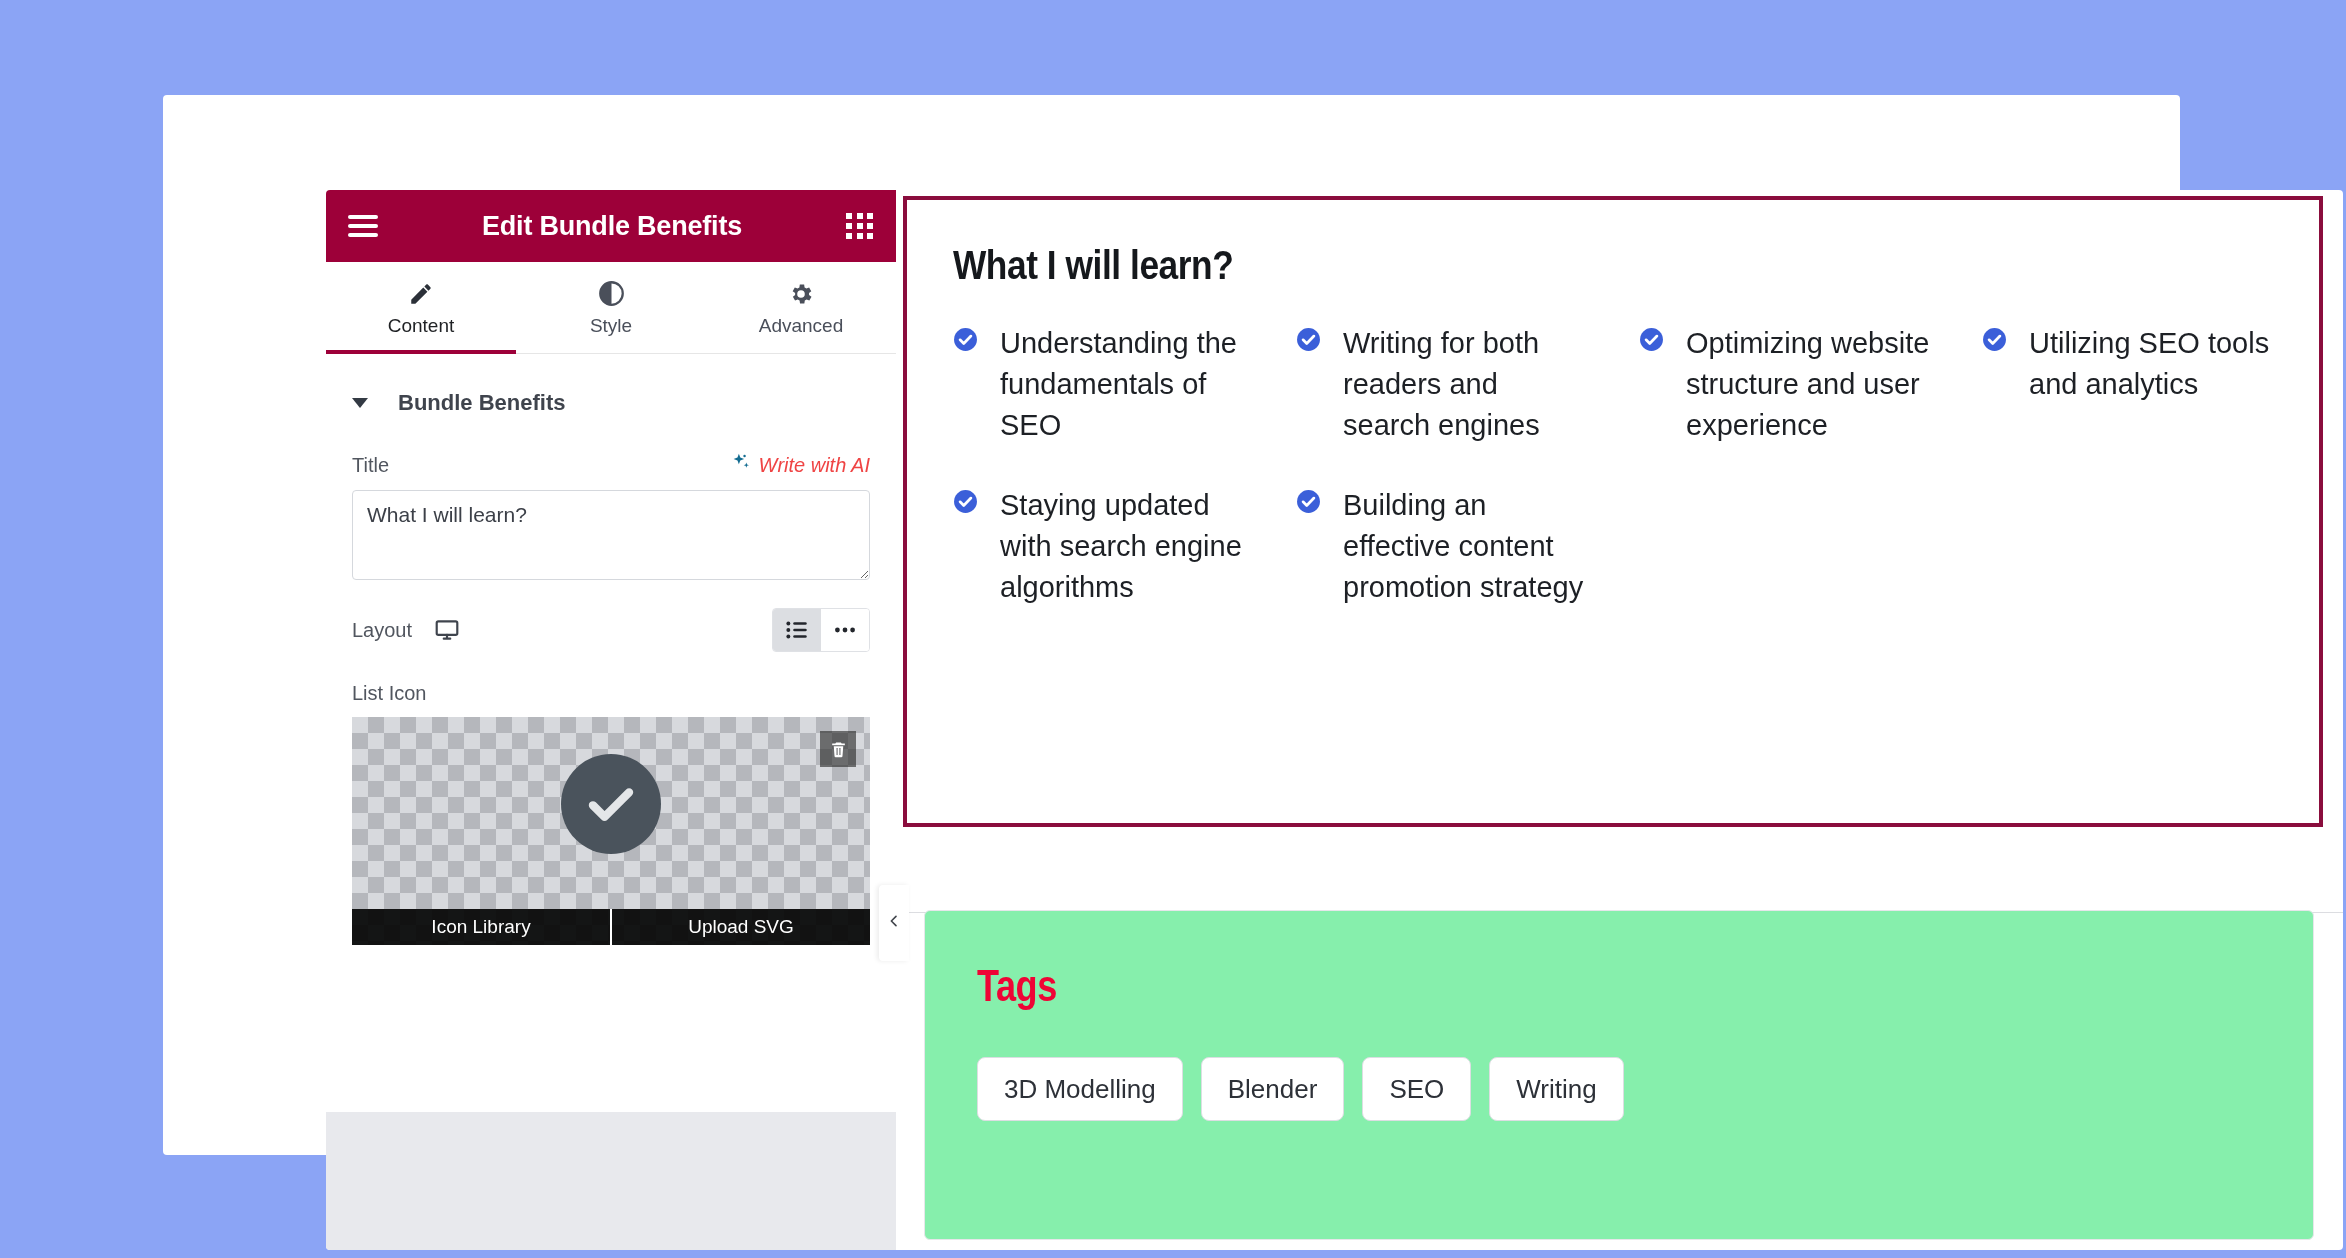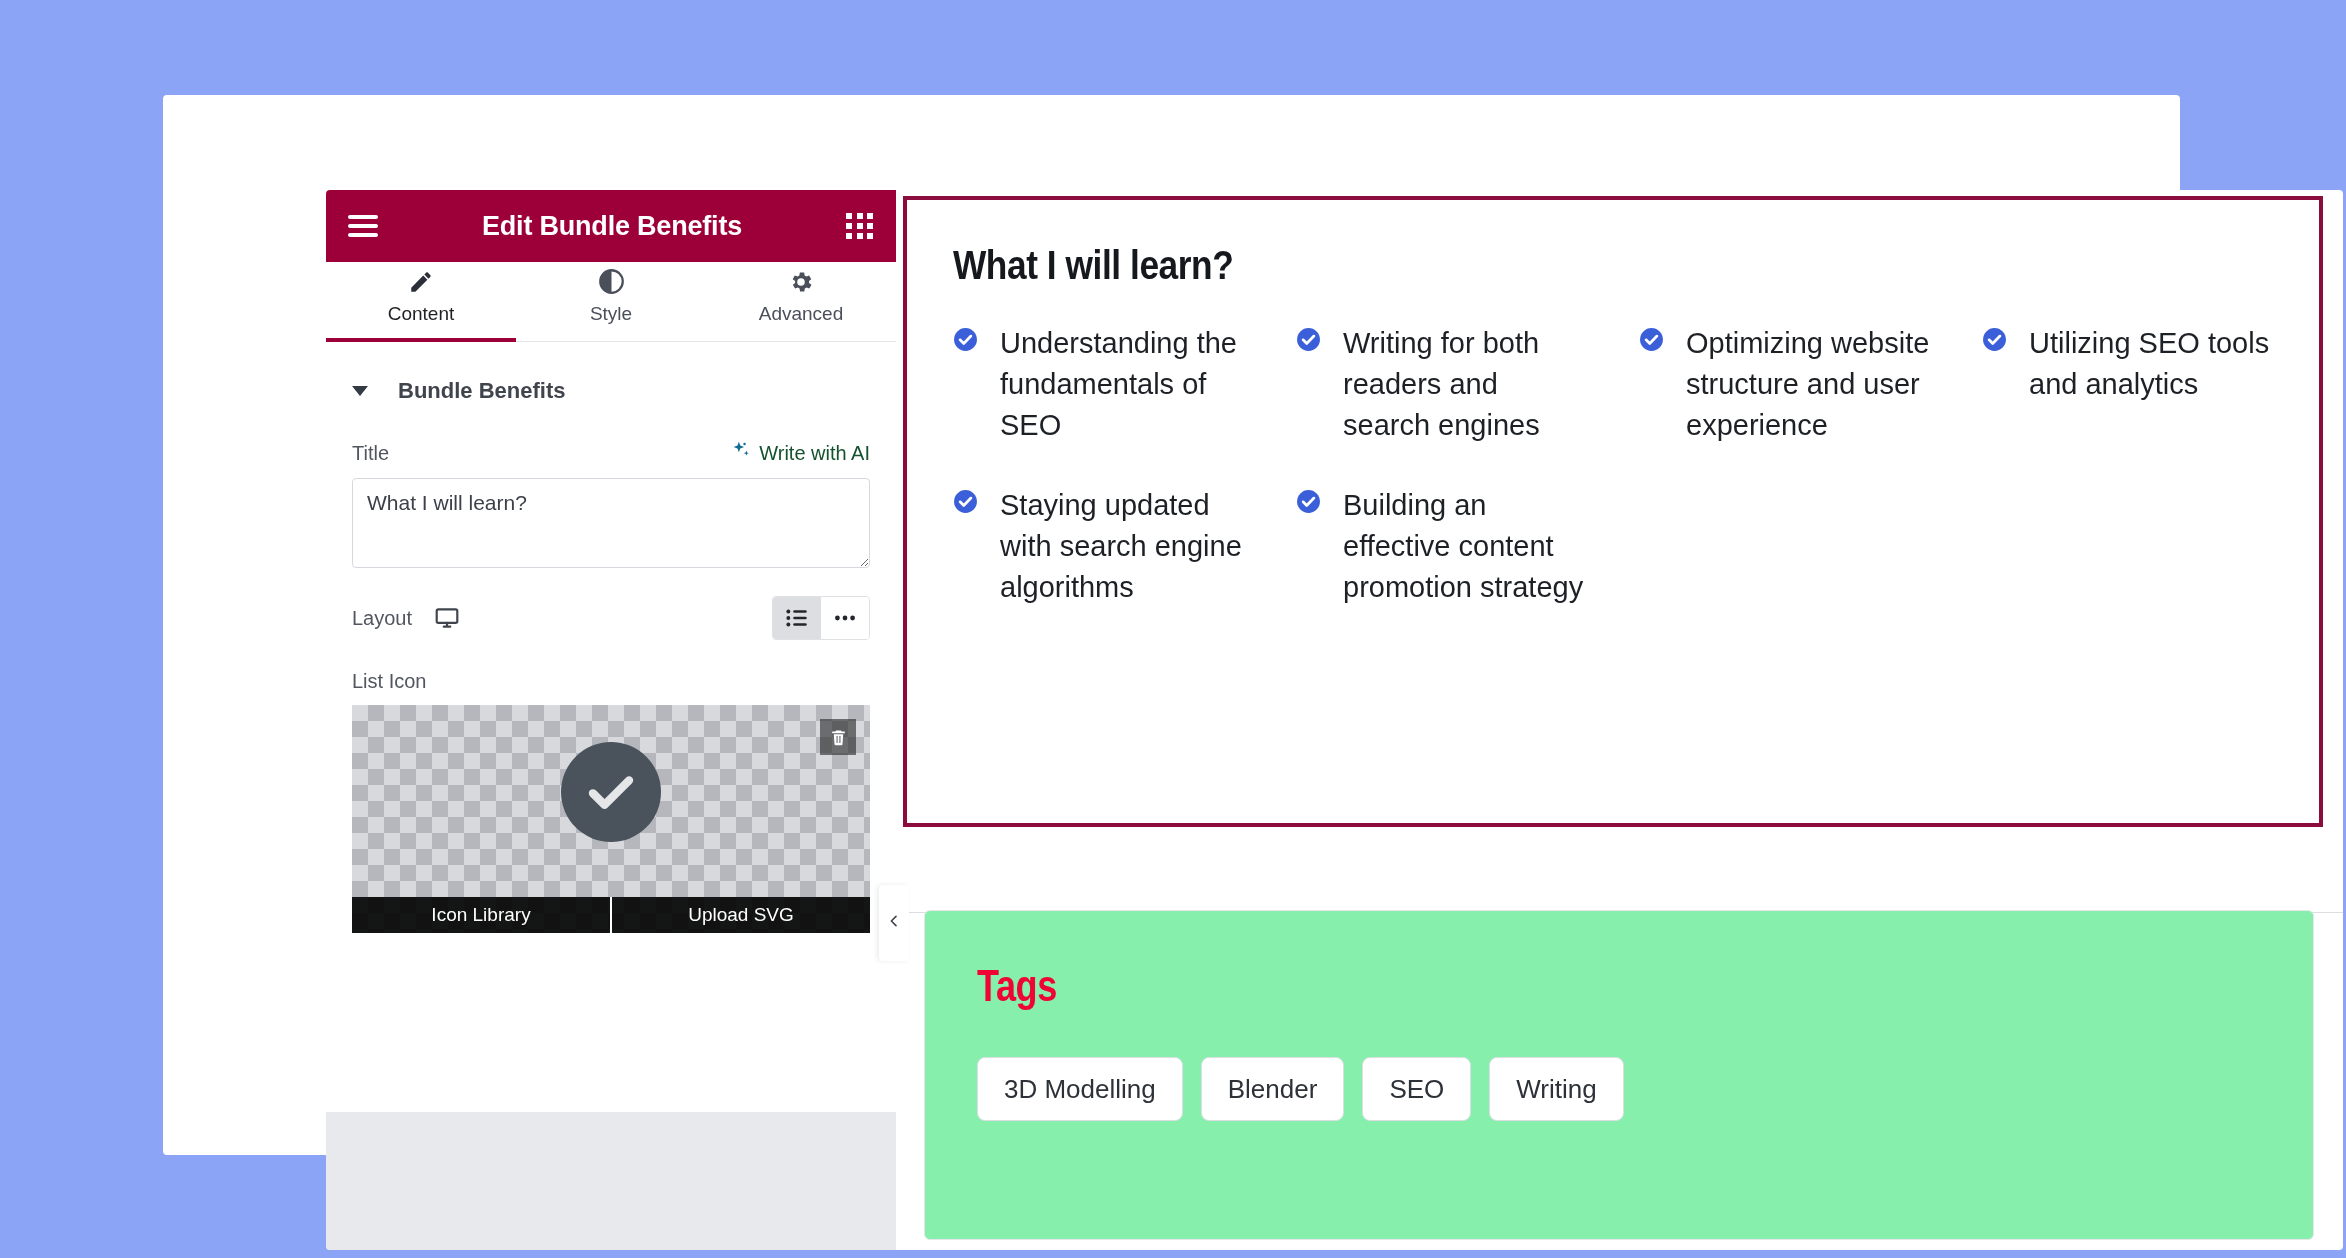--- a/index.html
+++ b/index.html
@@ -52,21 +52,21 @@
   .grid-icon i { display: block; width: 6px; height: 6px; background: #fff; }
 
   
   #panel-tabs {
     display: flex;
     border-bottom: 1px solid #e6e6e6;
     background: #fff;
   }
   .tab {
     flex: 1;
-    padding: 4px 0 16px;
+    padding: 16px 0 16px;
     text-align: center;
     cursor: pointer;
     position: relative;
   }
   .tab .tab-icon { display:block; height: 30px; line-height: 30px; color:#4a4f5a; }
   .tab .tab-icon svg { vertical-align: middle; }
   .tab .tab-label { display:block; font-size: 19px; color: #4a4f5a; margin-top: 7px; }
   .tab.active .tab-label { color: #1f2124; }
   .tab.active::after {
     content:''; position:absolute; left: 0; right: 0; bottom: -1px;
@@ -82,21 +82,21 @@
     cursor: pointer;
   }
   .caret { width:0;height:0;border-left:8px solid transparent;border-right:8px solid transparent;border-top:10px solid #333a44; }
   .section-head-label { font-size: 22px; font-weight: bold; color: #3f444d; margin-left: 16px; }
 
   .field-row {
     display:flex; align-items:center; justify-content: space-between;
     margin-top: 36px;
   }
   .field-label { font-size: 20px; color: #51565f; }
-  .ai-link { display:flex; align-items:center; gap: 7px; color: #14532d; font-size: 20px; cursor:pointer; }
+  .ai-link { display:flex; align-items:center; gap: 7px; color: #ef4444; font-size: 20px; cursor:pointer;font-style:italic; }
 
   textarea.title-input {
     display:block; width: 100%; height: 90px; margin-top: 12px;
     border: 1px solid #d5d8dd; border-radius: 4px;
     padding: 12px 14px;
     font-family: "Liberation Sans", sans-serif;
     font-size: 21px; color: #3c4048;
     resize: vertical; outline: none; background:#fff;
   }
 

